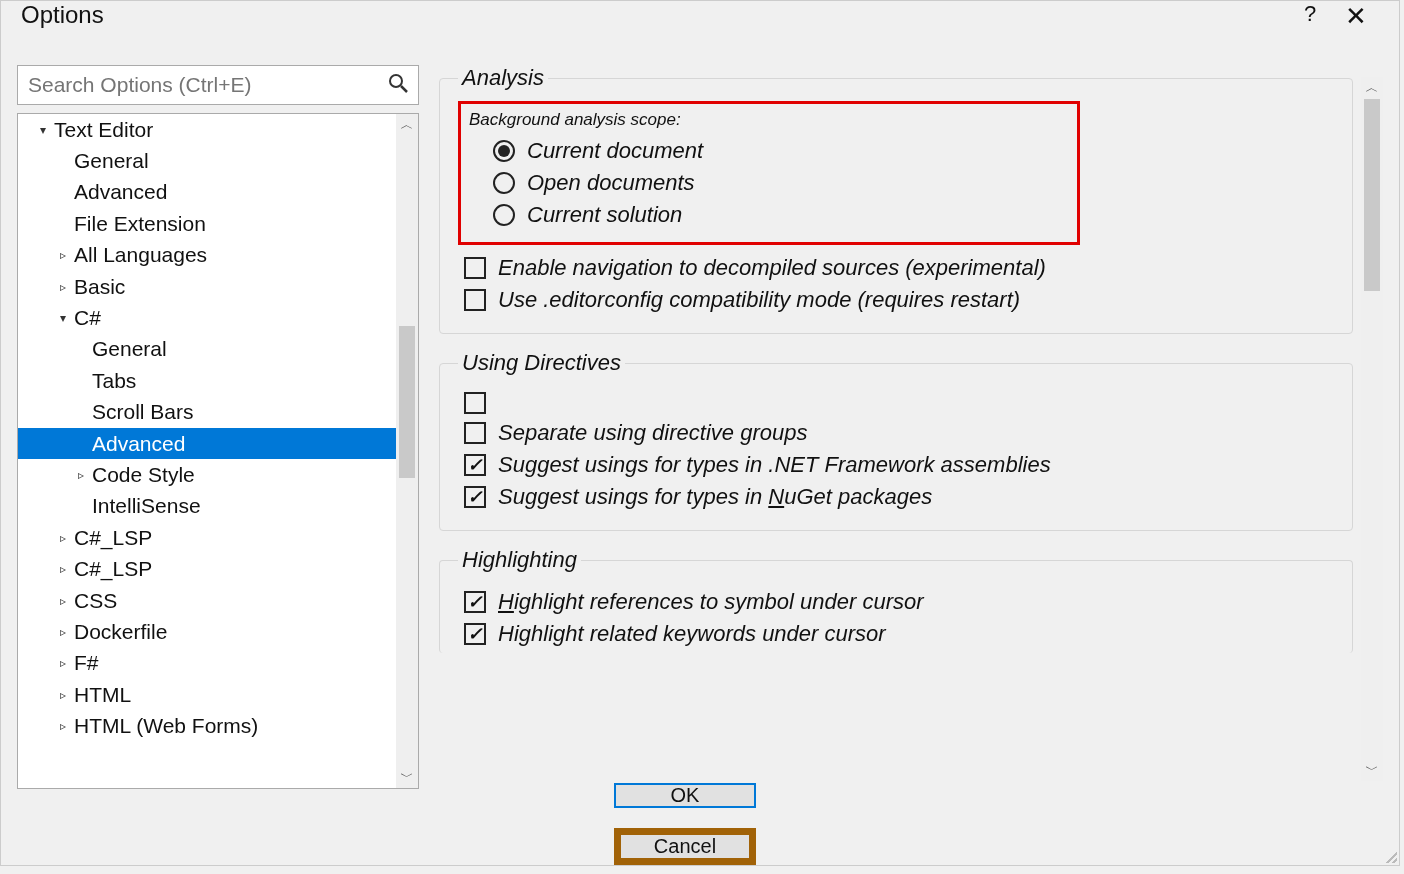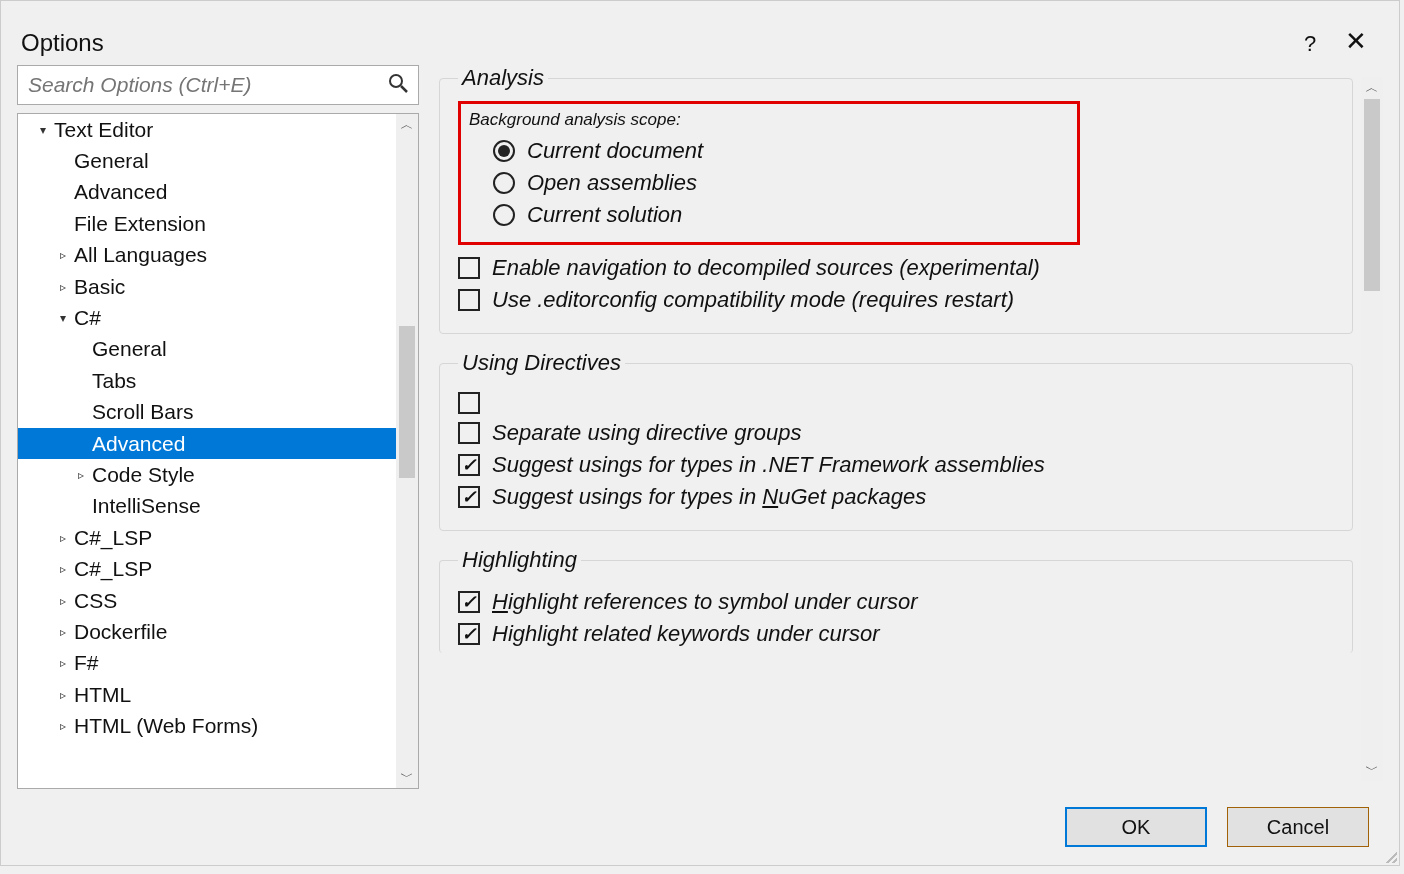--- a/index.html
+++ b/index.html
@@ -5,39 +5,38 @@
   * { box-sizing: border-box; margin: 0; padding: 0; font-family: "Segoe UI", Tahoma, sans-serif; }
   body { background: #f0f0f0; width: 1404px; height: 874px; overflow: hidden; }
 
   .dialog {
     position: absolute; left: 0; top: 0; width: 1400px; height: 866px;
     background: #f0f0f0; border: 1px solid #ccc;
     display: flex; flex-direction: column;
   }
 
   .titlebar {
-    display: flex; align-items: flex-end; height: 56px; padding: 0 20px;
+    display: flex; align-items: flex-start; height: 56px; padding: 0 20px;
     font-size: 24px; color: #111;
   }
   .titlebar .spacer { flex: 1; }
   .titlebar .tb-btn { width: 46px; text-align: center; font-size: 22px; cursor: default; }
   .titlebar .tb-close { font-size: 26px; }
 
   .content { flex: 1; display: flex; gap: 16px; padding: 8px 16px 0 16px; min-height: 0; }
 
   
   .left { width: 402px; display: flex; flex-direction: column; }
   .search {
     display: flex; align-items: center; border: 1px solid #aaa; background: #fff;
     height: 40px; padding: 0 10px; margin-bottom: 8px;
   }
   .search input {
     flex: 1; border: none; outline: none; font-size: 21px; color: #4d7c0f;
     background: transparent;
-    font-style: italic;
   }
   .search .mag { font-size: 20px; color: #333; }
 
   .tree-wrap { flex: 1; border: 1px solid #aaa; background: #fff; position: relative; overflow: hidden; }
   .tree-scroll { position: absolute; right: 0; top: 0; bottom: 0; width: 22px; background: #efefef; }
   .tree-scroll .sup, .tree-scroll .sdn { height: 22px; text-align: center; font-size: 13px; color: #555; line-height: 22px; }
   .tree-scroll .thumb { position: absolute; left: 3px; right: 3px; top: 212px; height: 152px; background: #c9c9c9; }
 
   .tree { position: absolute; left: 0; right: 22px; top: 0; bottom: 0; overflow: hidden; }
   .node { display: flex; align-items: center; height: 31.4px; font-size: 21px; color: #111; white-space: nowrap; }
@@ -59,37 +58,37 @@
     border: 1px solid #d6d6d6; border-radius: 4px; margin: 0 4px 16px 4px;
     padding: 10px 16px 14px 18px;
     font-style: italic;
   }
   legend { font-size: 22px; color: #111; padding: 0 4px; }
 
   .hl-box { border: 3px solid #e00000; padding: 6px 8px 8px 8px; margin: 0 0 10px 0; width: 622px; }
   .lbl { font-size: 17px; color: #111; margin-bottom: 8px; }
 
   .radio-row, .check-row { display: flex; align-items: center; font-size: 22px; color: #111; margin: 6px 0 6px 24px; }
-  .check-row-outer { margin-left: 0; }
+  .check-row-outer { margin-left: 6px; }
   .radio {
     width: 22px; height: 22px; border: 2px solid #222; border-radius: 50%;
     margin-right: 12px; display: inline-flex; align-items: center; justify-content: center;
   }
   .radio.sel::after { content: ""; width: 12px; height: 12px; background: #222; border-radius: 50%; display: block; }
   .chk {
     width: 22px; height: 22px; border: 2px solid #222; margin-right: 12px;
     display: inline-flex; align-items: center; justify-content: center; font-size: 18px; line-height: 1;
   }
   .chk.sel::after { content: "✓"; font-weight: bold; }
 
   .u { text-decoration: underline; }
 
-  .footer { height: 76px; display: flex; align-items: center; justify-content: flex-end; gap: 20px; padding: 0 30px 0 0; }
+  .footer { height: 76px; display: flex; align-items: center; justify-content: flex-end; gap: 20px; padding: 0 30px 0 0; flex-direction: column; }
   .btn {
-    min-width: 142px; height: 40px; border: 1px solid #a16207; background: #e1e1e1;
+    min-width: 142px; height: 40px; border: 7px solid #a16207; background: #e1e1e1;
     font-size: 20px; color: #111; display: inline-flex; align-items: center; justify-content: center;
   }
   .btn.primary { border: 1px solid #0078d7; box-shadow: inset 0 0 0 1px #0078d7; }
 
   .resize { position: absolute; right: 2px; bottom: 2px; width: 14px; height: 14px;
     background:
       linear-gradient(135deg, transparent 0 60%, #bbb 60% 70%, transparent 70% 80%, #bbb 80% 90%, transparent 90%);
   }
 
   .cut { border-bottom: none !important; padding-bottom: 0 !important; margin-bottom: 0 !important; }
@@ -217,21 +216,21 @@
           <legend>Analysis</legend>
           <div class="hl-box">
             <div class="lbl">Background analysis scope:</div>
             <div id="radios">
                 <div class="radio-row">
                   <span class="radio sel"></span>
                   <span>Current document</span>
                 </div>
                 <div class="radio-row">
                   <span class="radio"></span>
-                  <span>Open assemblies</span>
+                  <span>Open documents</span>
                 </div>
                 <div class="radio-row">
                   <span class="radio"></span>
                   <span>Current solution</span>
                 </div>
               </div>
           </div>
           <div id="achecks">
               <div class="check-row check-row-outer">
                 <span class="chk"></span>

